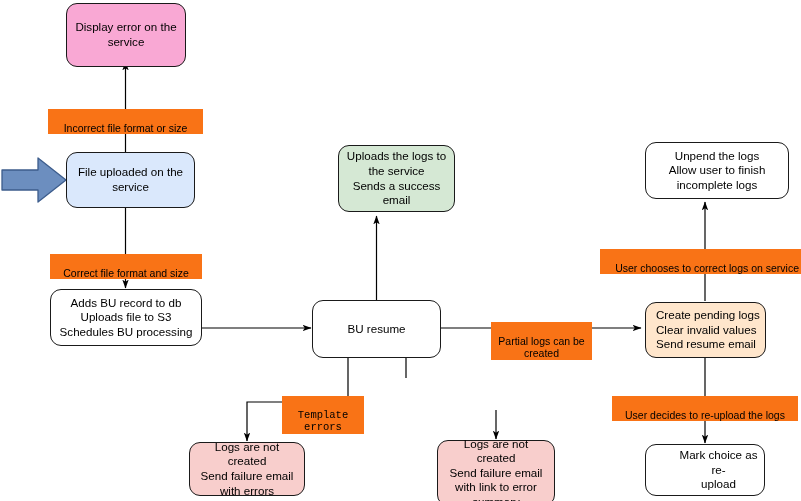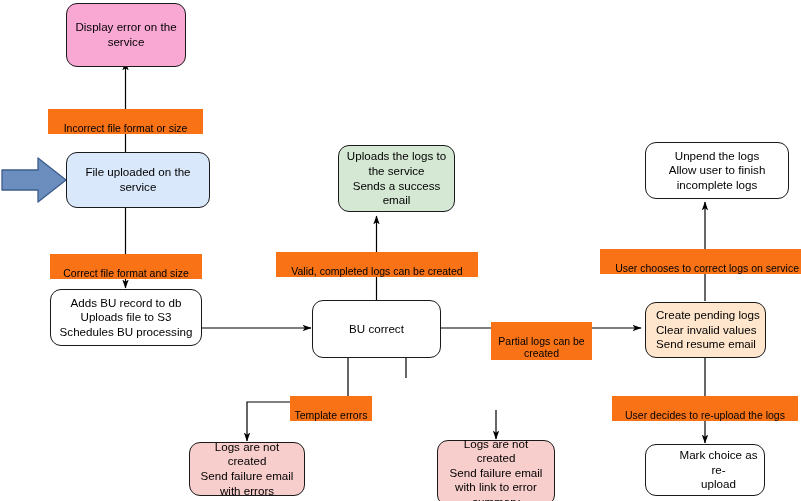--- a/index.html
+++ b/index.html
@@ -70,40 +70,40 @@
     <g>
       <path d="M2,170 L38,170 L38,158 L66,180 L38,202 L38,190 L2,190 z" fill="#6c8ebf" stroke="#3c5c8c" stroke-width="1.3" stroke-linejoin="round"></path>
     </g>
   </svg>
 
   <div class="node" style="left:66px;top:3px;width:120px;height:64px;background:#f9a8d4;">
     <span>Display error on the
 service</span>
   </div>
 
-  <div class="node" style="left:66px;top:152px;width:144px;height:56px;background:#dae8fc;">
+  <div class="node" style="left:66px;top:152px;width:129px;height:56px;background:#dae8fc;">
     <span>File uploaded on the
 service</span>
   </div>
 
   <div class="node" style="left:50px;top:289px;width:152px;height:57px;background:#ffffff;">
     <span>Adds BU record to db
 Uploads file to S3
 Schedules BU processing</span>
   </div>
 
   <div class="node" style="left:318px;top:145px;width:117px;height:67px;background:#d5e8d4;margin-left:20px;">
     <span>Uploads the logs to
 the service
 Sends a success
 email</span>
   </div>
 
   <div class="node" style="left:312px;top:300px;width:129px;height:58px;background:#ffffff;">
-    <span>BU correct</span>
+    <span>BU resume</span>
   </div>
 
   <div class="node" style="left:645px;top:142px;width:144px;height:57px;background:#ffffff;">
     <span>Unpend the logs
 Allow user to finish
 incomplete logs</span>
   </div>
 
   <div class="node left-text" style="left:645px;top:302px;width:121px;height:56px;background:#ffe6cc;">
     <span>Create pending logs
@@ -130,33 +130,30 @@
   </div>
 
   <div class="edge-label" style="left:48px;top:109px;width:155px;">
     <span>Incorrect file format or size</span>
   </div>
 
   <div class="edge-label" style="left:50px;top:254px;width:152px;">
     <span>Correct file format and size</span>
   </div>
 
-  <div class="edge-label" style="left:276px;top:252px;width:202px;">
-    <span>Valid, completed logs can be created</span>
-  </div>
 
   <div class="edge-label" style="left:491px;top:322px;width:101px;">
     <span>Partial logs can be created</span>
   </div>
 
   <div class="edge-label" style="left:600px;top:249px;width:201px;text-align:right;">
     <span>User chooses to correct logs on service</span>
   </div>
 
-  <div class="edge-label" style="left:290px;top:396px;width:82px;">
+  <div class="edge-label" style="left:282px;top:396px;width:82px;font-family:Liberation Mono, monospace;">
     <span>Template errors</span>
   </div>
 
 
   <div class="edge-label" style="left:612px;top:396px;width:186px;">
     <span>User decides to re-upload the logs</span>
   </div>
 
 </div>
 

